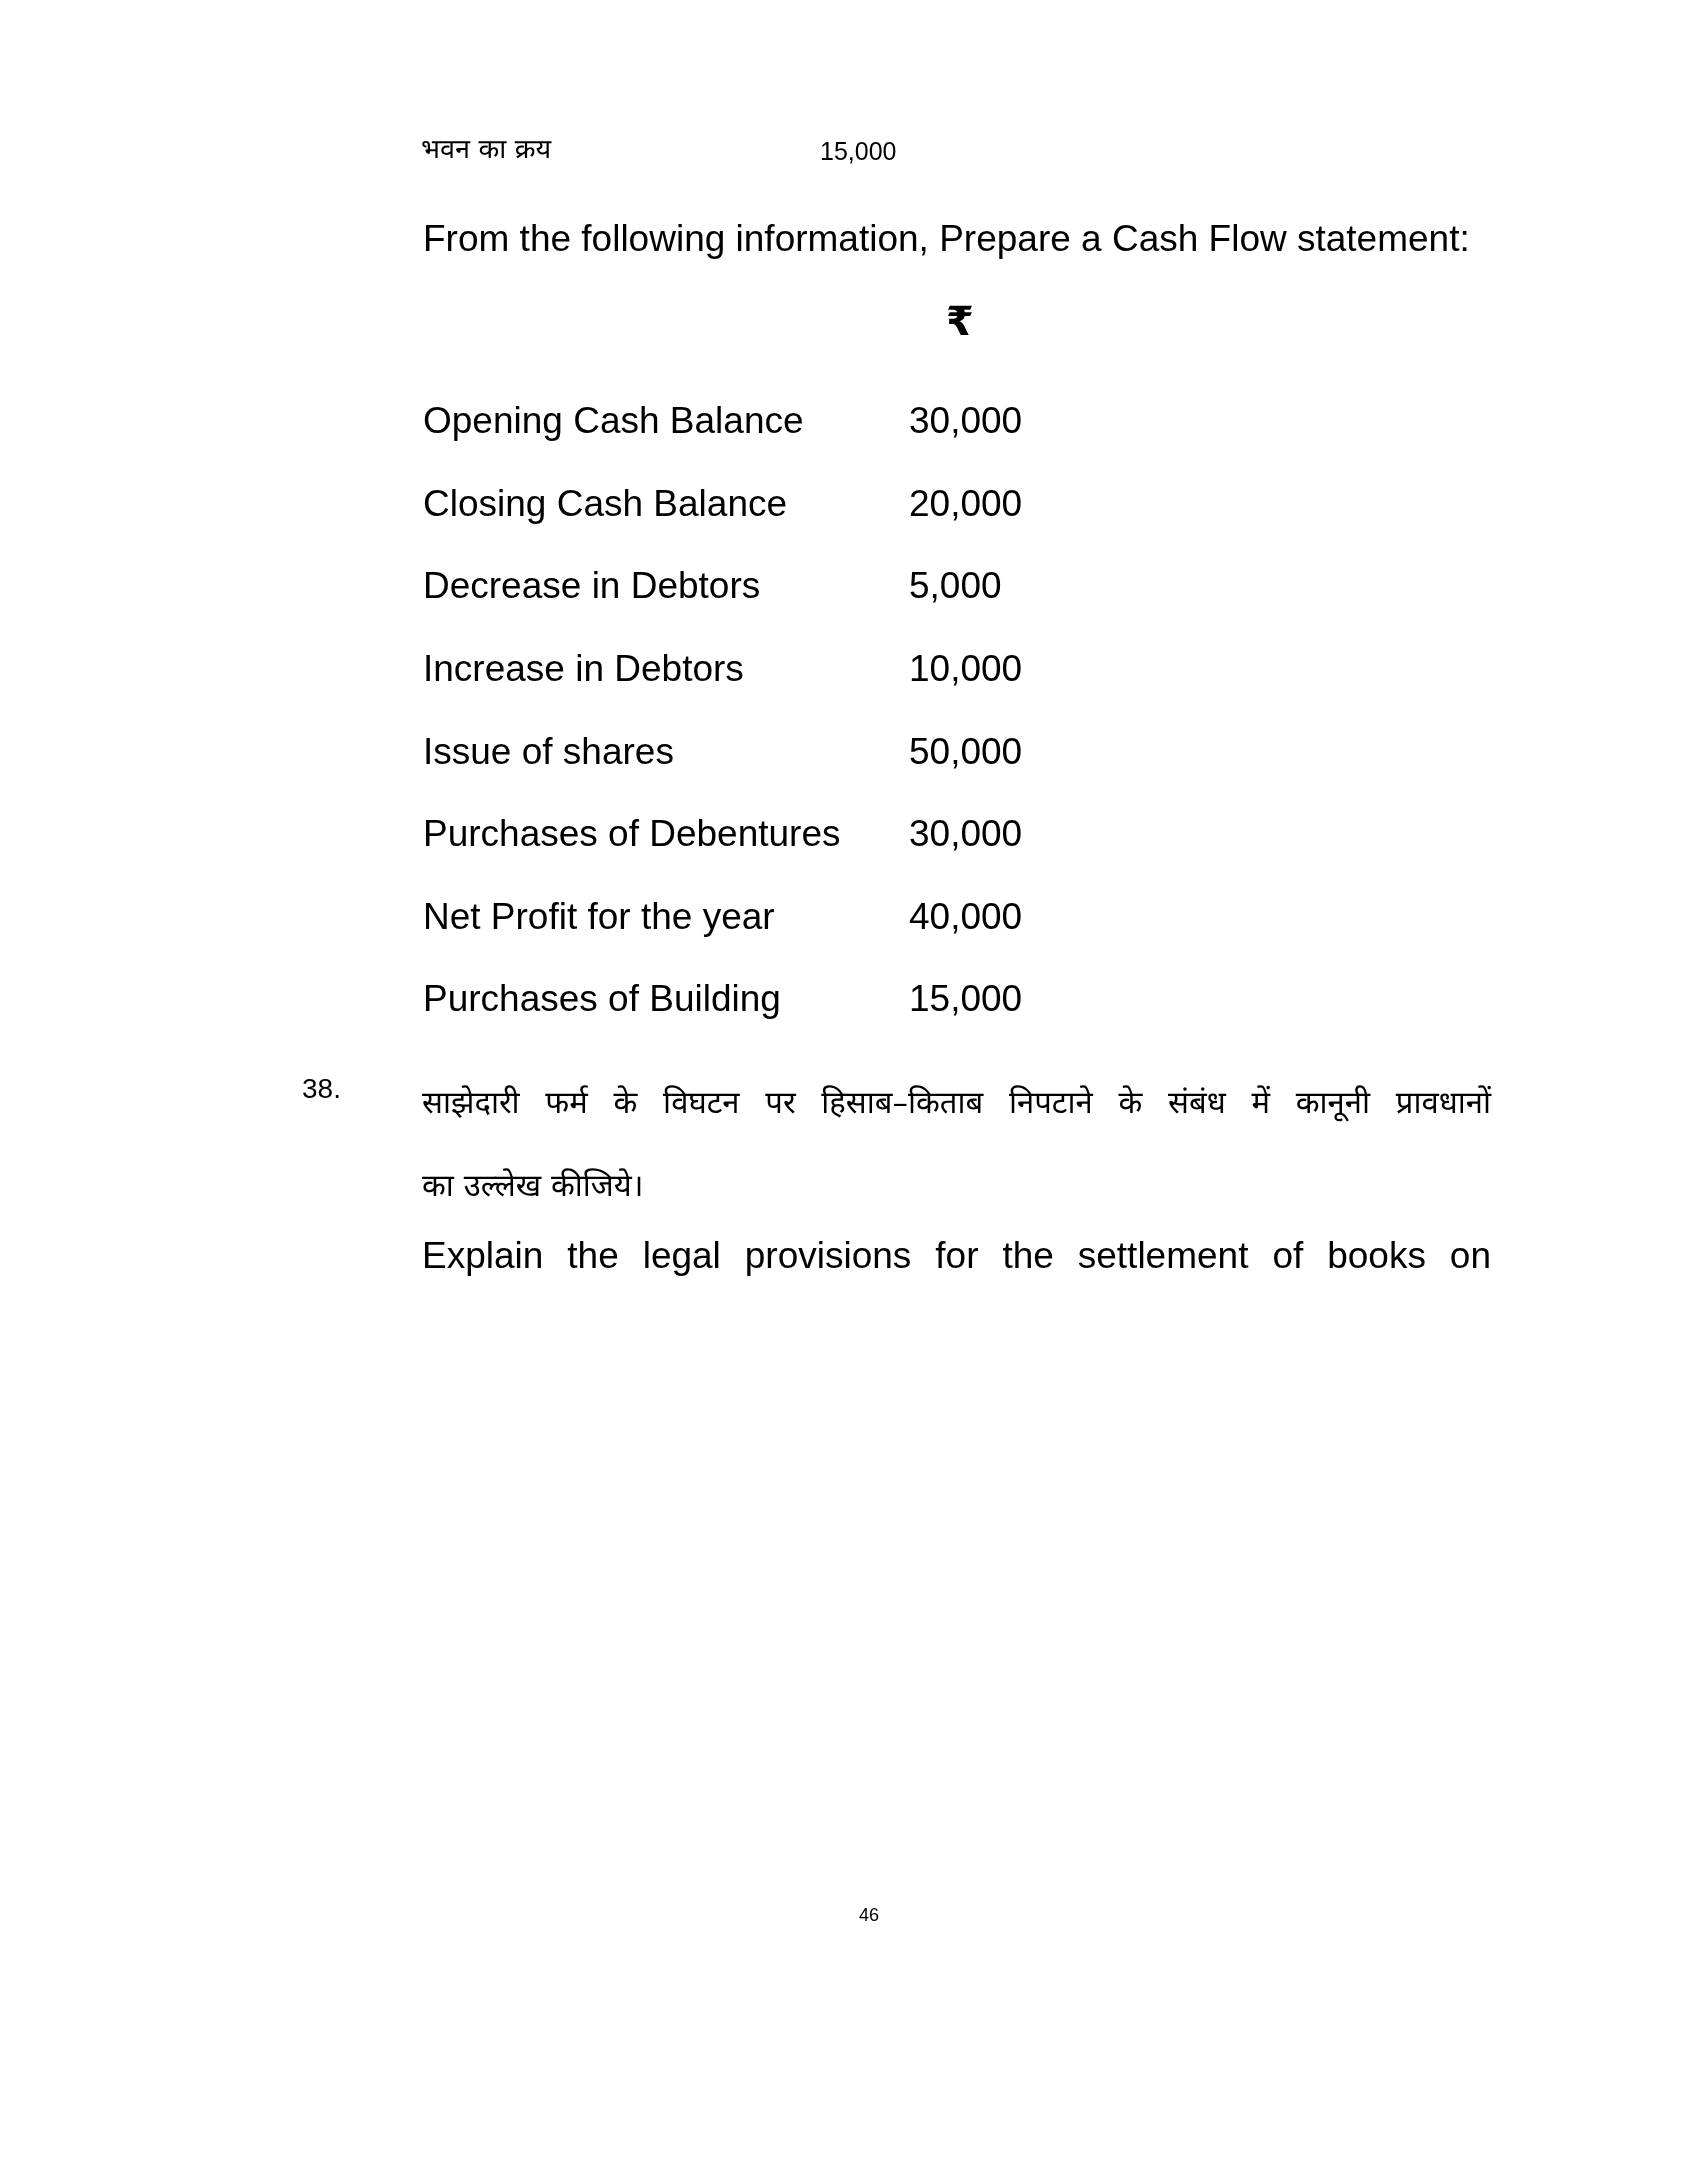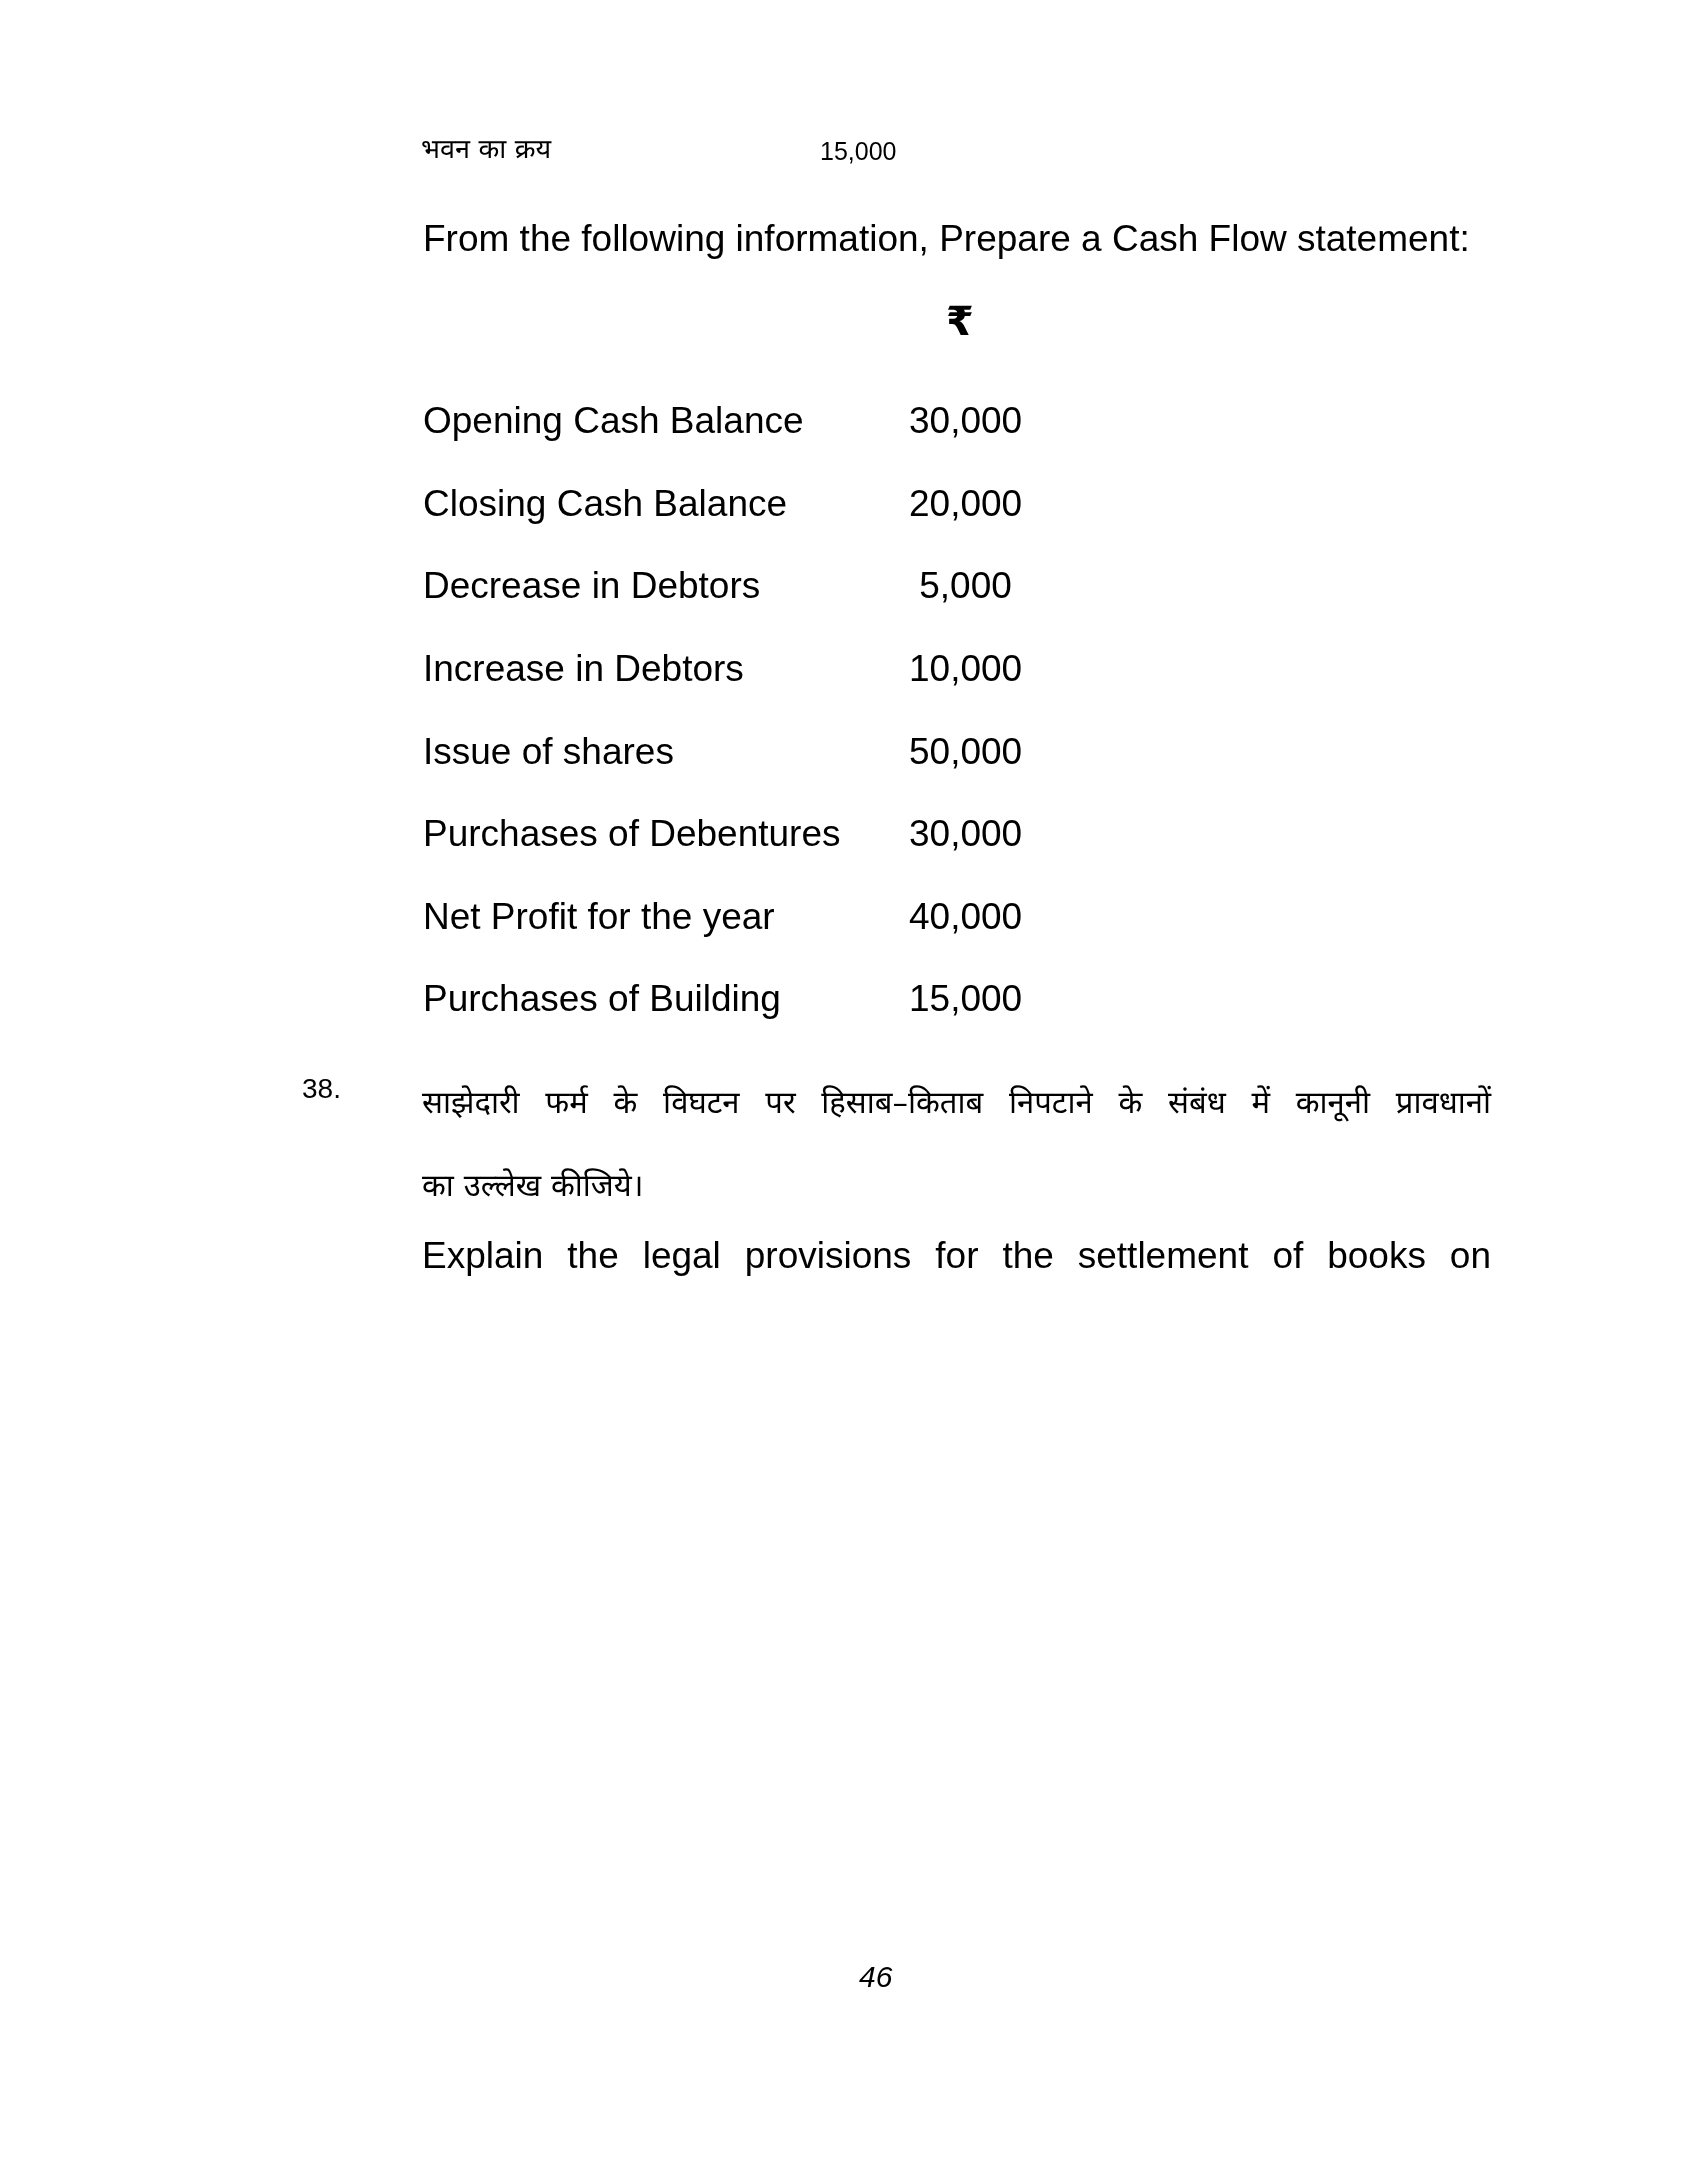--- a/index.html
+++ b/index.html
@@ -20,21 +20,21 @@
   .prev-item-label { left: 421px; top: 135px; font-size: 27px; font-family: "DejaVu Sans", sans-serif; }
   .prev-item-value { left: 820px; top: 139px; font-size: 25px; }
 
   .instruction { left: 423px; top: 220px; font-size: 37px; }
 
   .currency-header { left: 946px; top: 301px; font-size: 40px; font-weight: bold; font-family: "DejaVu Sans", sans-serif; }
 
   .data-table { position: absolute; left: 423px; top: 0; }
   .row { position: absolute; left: 0; width: 614px; height: 40px; font-size: 37px; line-height: 1; }
   .row .label { position: absolute; left: 0; top: 0; white-space: nowrap; }
-  .row .value { position: absolute; left: 486px; width: 113px; top: 0; text-align: center; white-space: nowrap; }
+  .row .value { position: absolute; left: 486px; width: 113px; top: 0; white-space: nowrap; }
 
   .q-number { left: 302px; top: 1075px; font-size: 28px; }
 
   .para {
     position: absolute;
     left: 422px;
     width: 1069px;
     text-align: justify;
     text-align-last: left;
   }
@@ -46,21 +46,21 @@
   }
   .english-para {
     top: 1215px;
     font-size: 37px;
     line-height: 81px;
     word-spacing: 6px;
   }
   .hindi-line, .english-line { display: block; }
   .line-justify { text-align: justify; text-align-last: justify; }
 
-  .page-number { left: 859px; top: 1962px; font-size: 30px; font-style: italic; }
+  .page-number { left: 859px; top: 1906px; font-size: 18px; }
 </style>
 </head>
 <body>
 
 <div class="abs prev-item-label">भवन का क्रय</div>
 <div class="abs prev-item-value">15,000</div>
 
 <div class="abs instruction">From the following information, Prepare a Cash Flow statement:</div>
 
 <div class="abs currency-header">₹</div>

